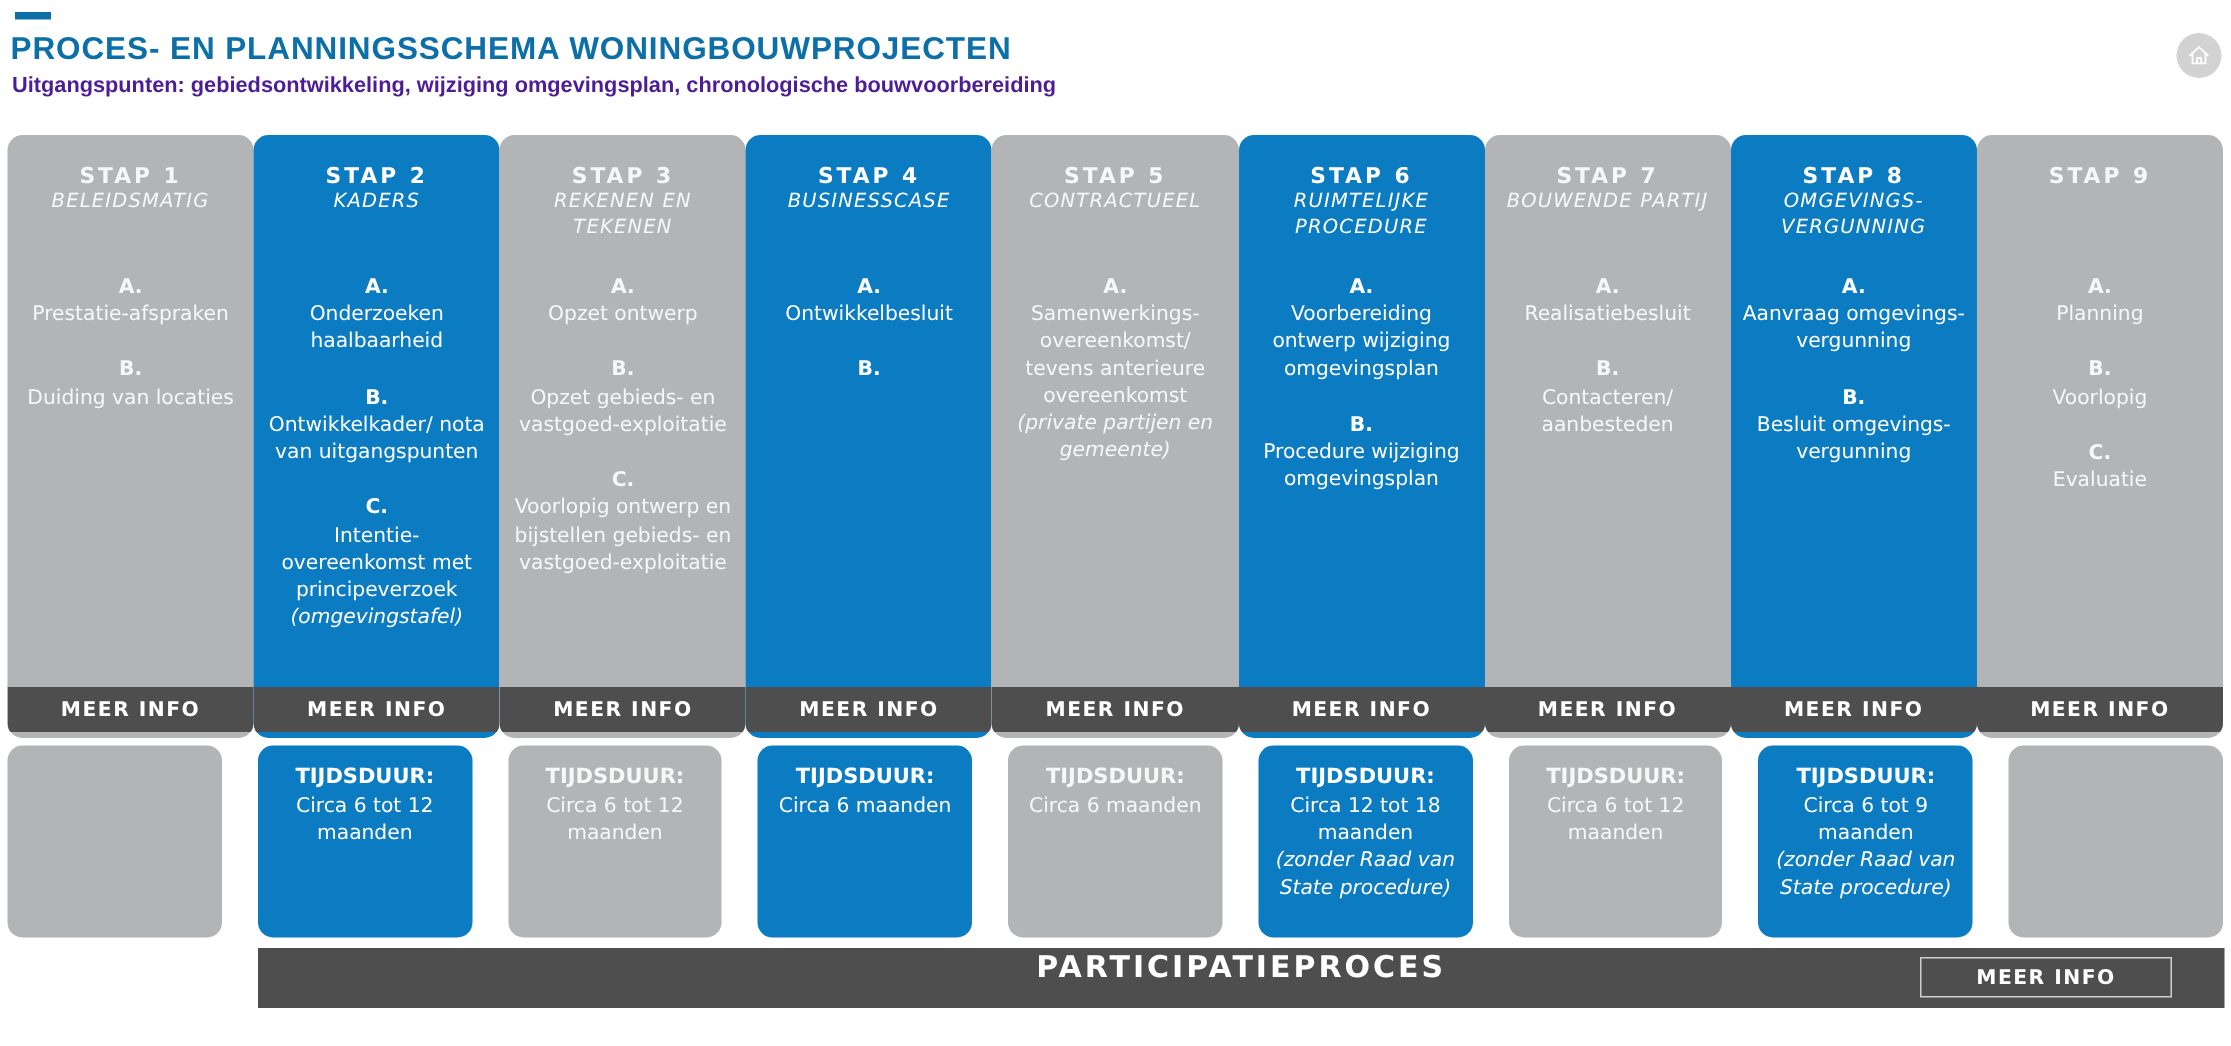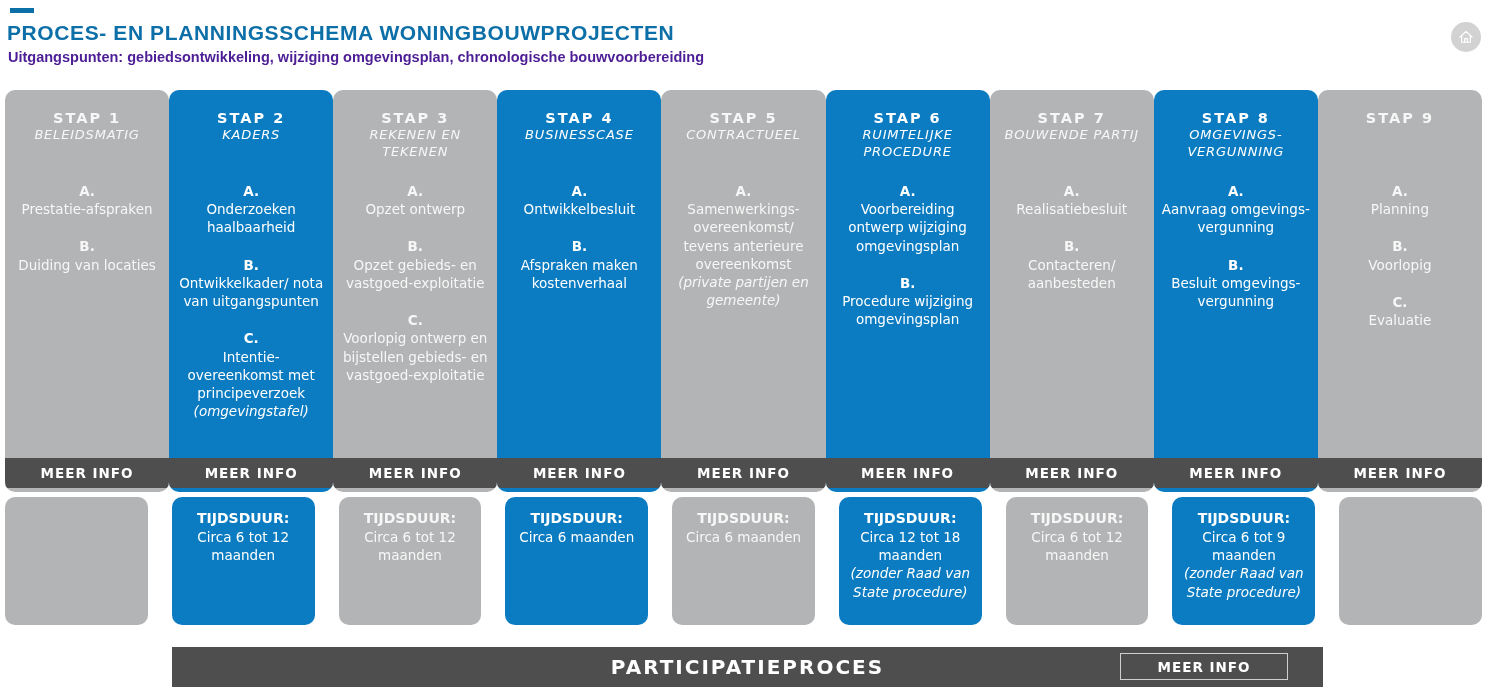--- a/index.html
+++ b/index.html
@@ -88,24 +88,24 @@
     text-align: center;
     font-size: 13.5px; line-height: 1.35;
   }
   .duration.gray { background: var(--gray); color: #f7f7f7; }
   .duration.blue { background: var(--blue); color: #ffffff; }
   .duration-title { font-weight: bold; font-size: 14px; }
   .duration-note { font-style: italic; }
 
   
   .participation-bar {
-    position: absolute; left: 172px; top: 647px;
-    width: 1151px; height: 40px;
+    position: absolute; left: 172px; top: 632px;
+    width: 1311px; height: 40px;
     background: var(--dark);
-    display: flex; align-items: center; justify-content: center;
+    display: flex; justify-content: center;
   }
   .participation-label {
     color: #fff; font-weight: bold; font-size: 20px; letter-spacing: 2px;
   }
   .participation-meer-info {
     position: absolute; right: 35px; top: 6px;
     width: 168px; height: 27px;
     background: transparent;
     border: 1px solid #cfcfcf;
     color: #fff; font-weight: bold; font-size: 13.5px; letter-spacing: 1px;
@@ -199,21 +199,20 @@
       <div class="step-title">STAP 4</div>
       <div class="step-subtitle">BUSINESSCASE</div>
     </div>
     <div class="step-items">
           <div class="item">
             <div class="item-letter">A.</div>
             <div class="item-text">Ontwikkelbesluit</div>
           </div>
           <div class="item">
             <div class="item-letter">B.</div>
-            <div class="item-text">Afspraken maken kostenverhaal</div>
           </div>
         </div>
     <div class="meer-info">MEER INFO</div>
   </section>
 
   <section class="step gray">
     <div class="step-head">
       <div class="step-title">STAP 5</div>
       <div class="step-subtitle">CONTRACTUEEL</div>
     </div>

